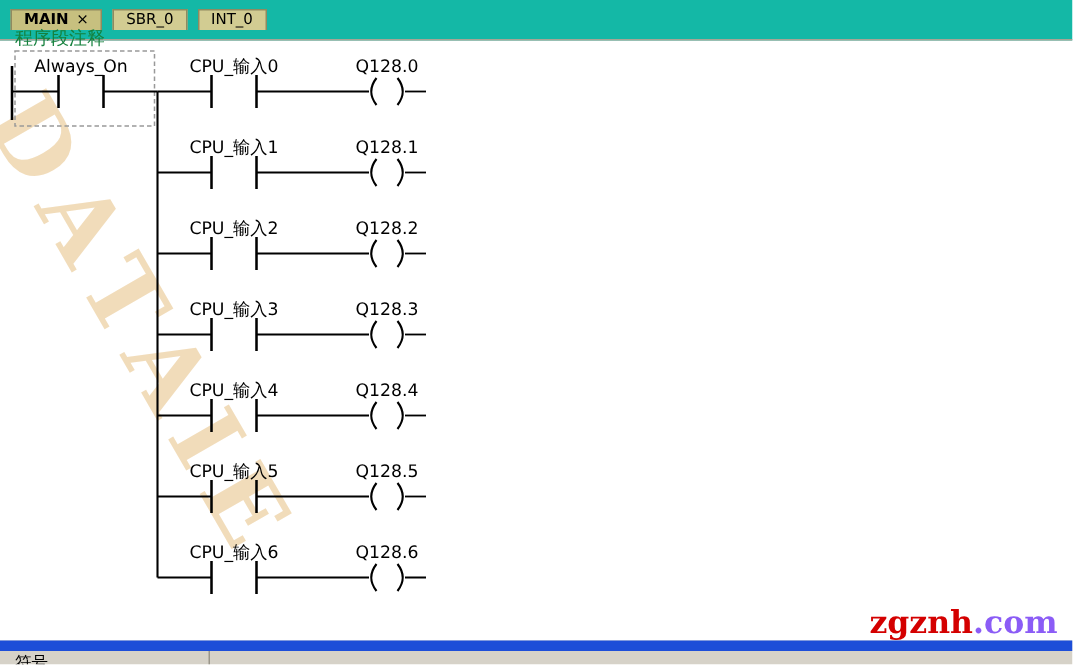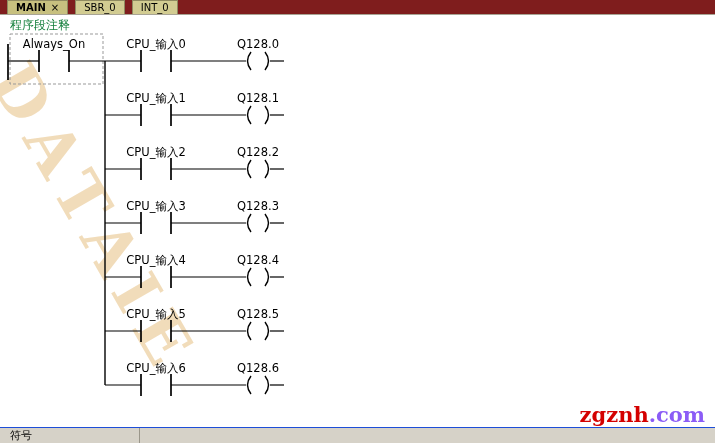--- a/index.html
+++ b/index.html
@@ -1,22 +1,22 @@
 <!DOCTYPE html>
 <html><head>
 <meta charset="utf-8">
 <style>
   * { margin:0; padding:0; box-sizing:border-box; }
   html,body { width:715px; height:443px; }
   body { font-family:"DejaVu Sans", "Liberation Sans", sans-serif; background:#fff; }
   .screen { position:relative; width:715px; height:443px; background:#ffffff; overflow:hidden; }
 
   
-  .tabbar { position:absolute; top:0; left:0; width:715px; height:15px;
-            background:#7f1d1d; border-bottom:1px solid #a8a494;
+  .tabbar { position:absolute; top:0; left:0; width:715px; height:27px;
+            background:#14b8a6; border-bottom:1px solid #a8a494;
             display:flex; align-items:center; padding-left:7px; gap:7px; }
   .tab { height:14px; padding:0 8px; background:#d2cc92; border:1px solid #8f8a60; border-bottom:none;
          font-size:10px; line-height:12px; display:flex; align-items:center; gap:5px; color:#000;
          white-space:nowrap; cursor:default; }
   .tab.active { background:#c7c07f; font-weight:bold; }
   .tab .close { font-size:10px; font-weight:normal; }
 
   
   .comment { position:absolute; left:10px; top:17px; font-size:12px; color:#15803d; }
 
@@ -32,21 +32,21 @@
   svg.ladder text { font-family:"DejaVu Sans", "Liberation Sans", sans-serif; }
 
   
   .logo { position:absolute; top:402px; right:10px; z-index:3;
           font-family:"DejaVu Serif", "Liberation Serif", serif; font-weight:bold; font-size:21px; }
   .logo-red { color:#d40000; }
   .logo-dark { color:#8b5cf6; }
 
   
   .symtable { position:absolute; left:0; top:427px; width:715px; height:16px; z-index:4;
-              background:#d6d2c8; border-top:1px solid #1d4ed8; display:flex; }
+              background:#d6d2c8; border-top:7px solid #1d4ed8; display:flex; }
   .symcell { font-size:11px; line-height:15px; padding-left:10px; color:#000;
              border-right:1px solid #9a968a; overflow:hidden; }
   .symcell.c0 { width:140px; }
   .symcell.c1 { width:158px;margin-top:28px; }
   .symcell.c2 { flex:1; border-right:none;margin-top:48px; }
 </style>
 </head>
 <body>
 
 <div class="screen">

